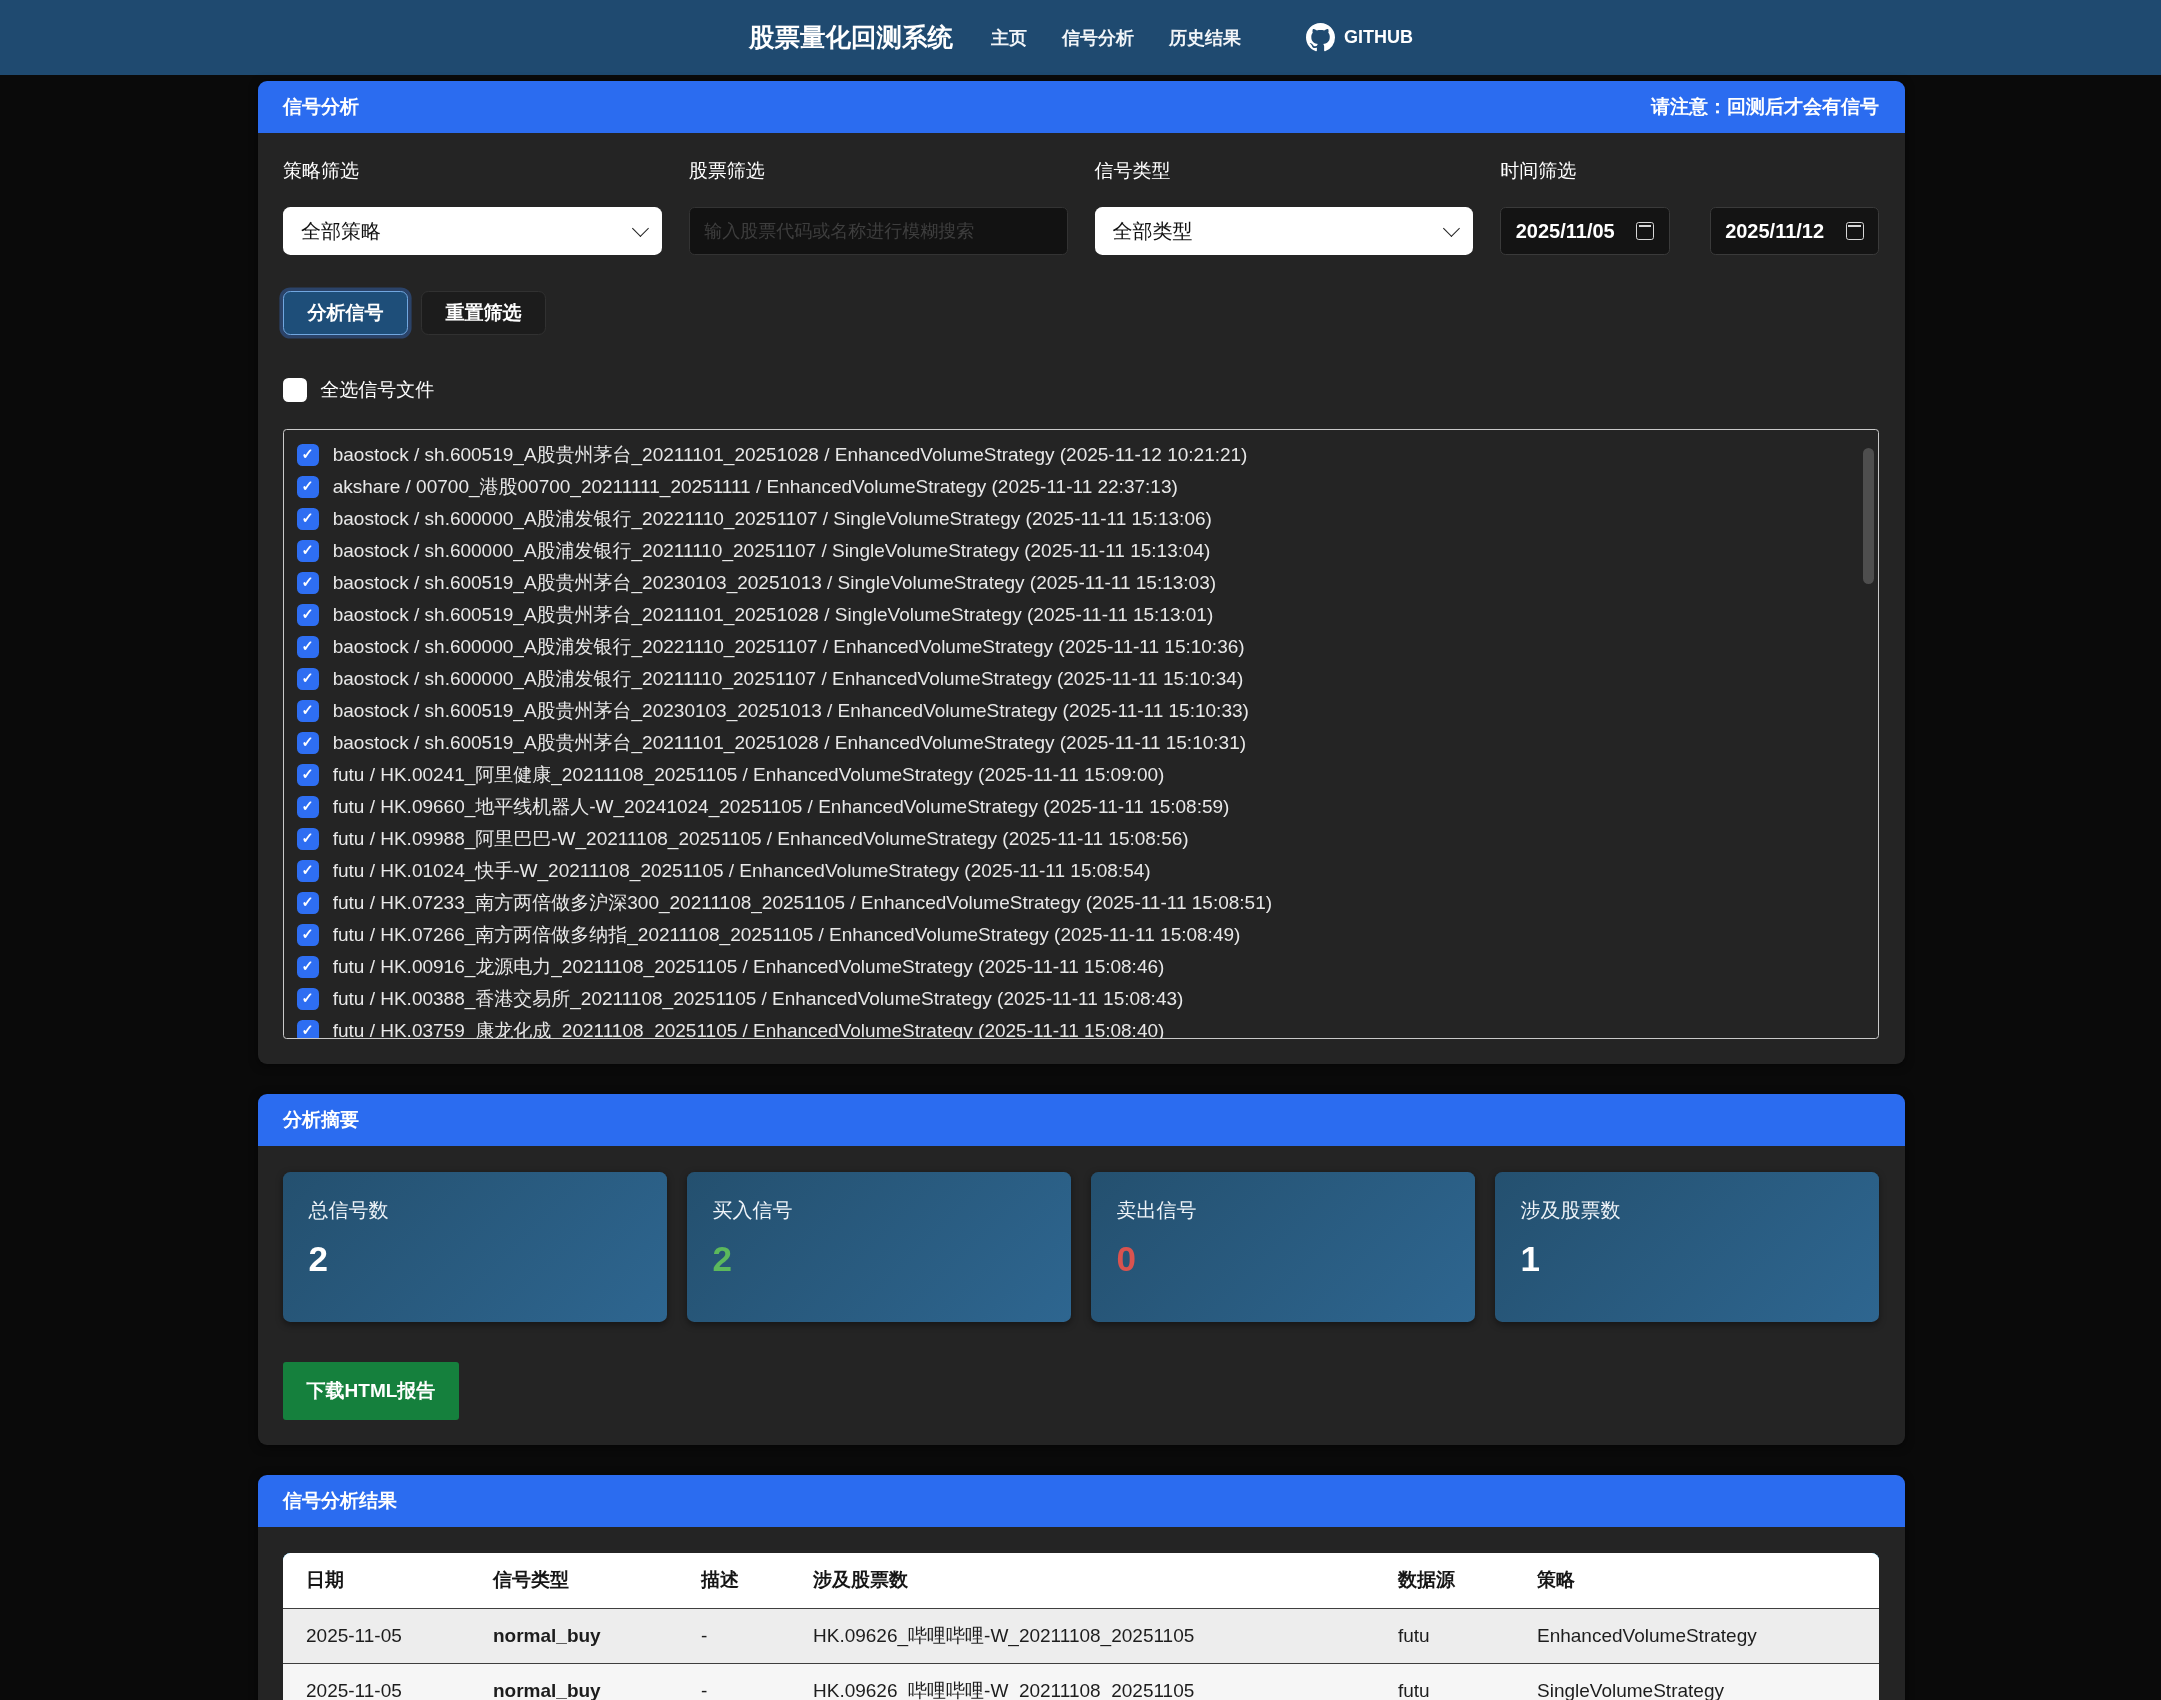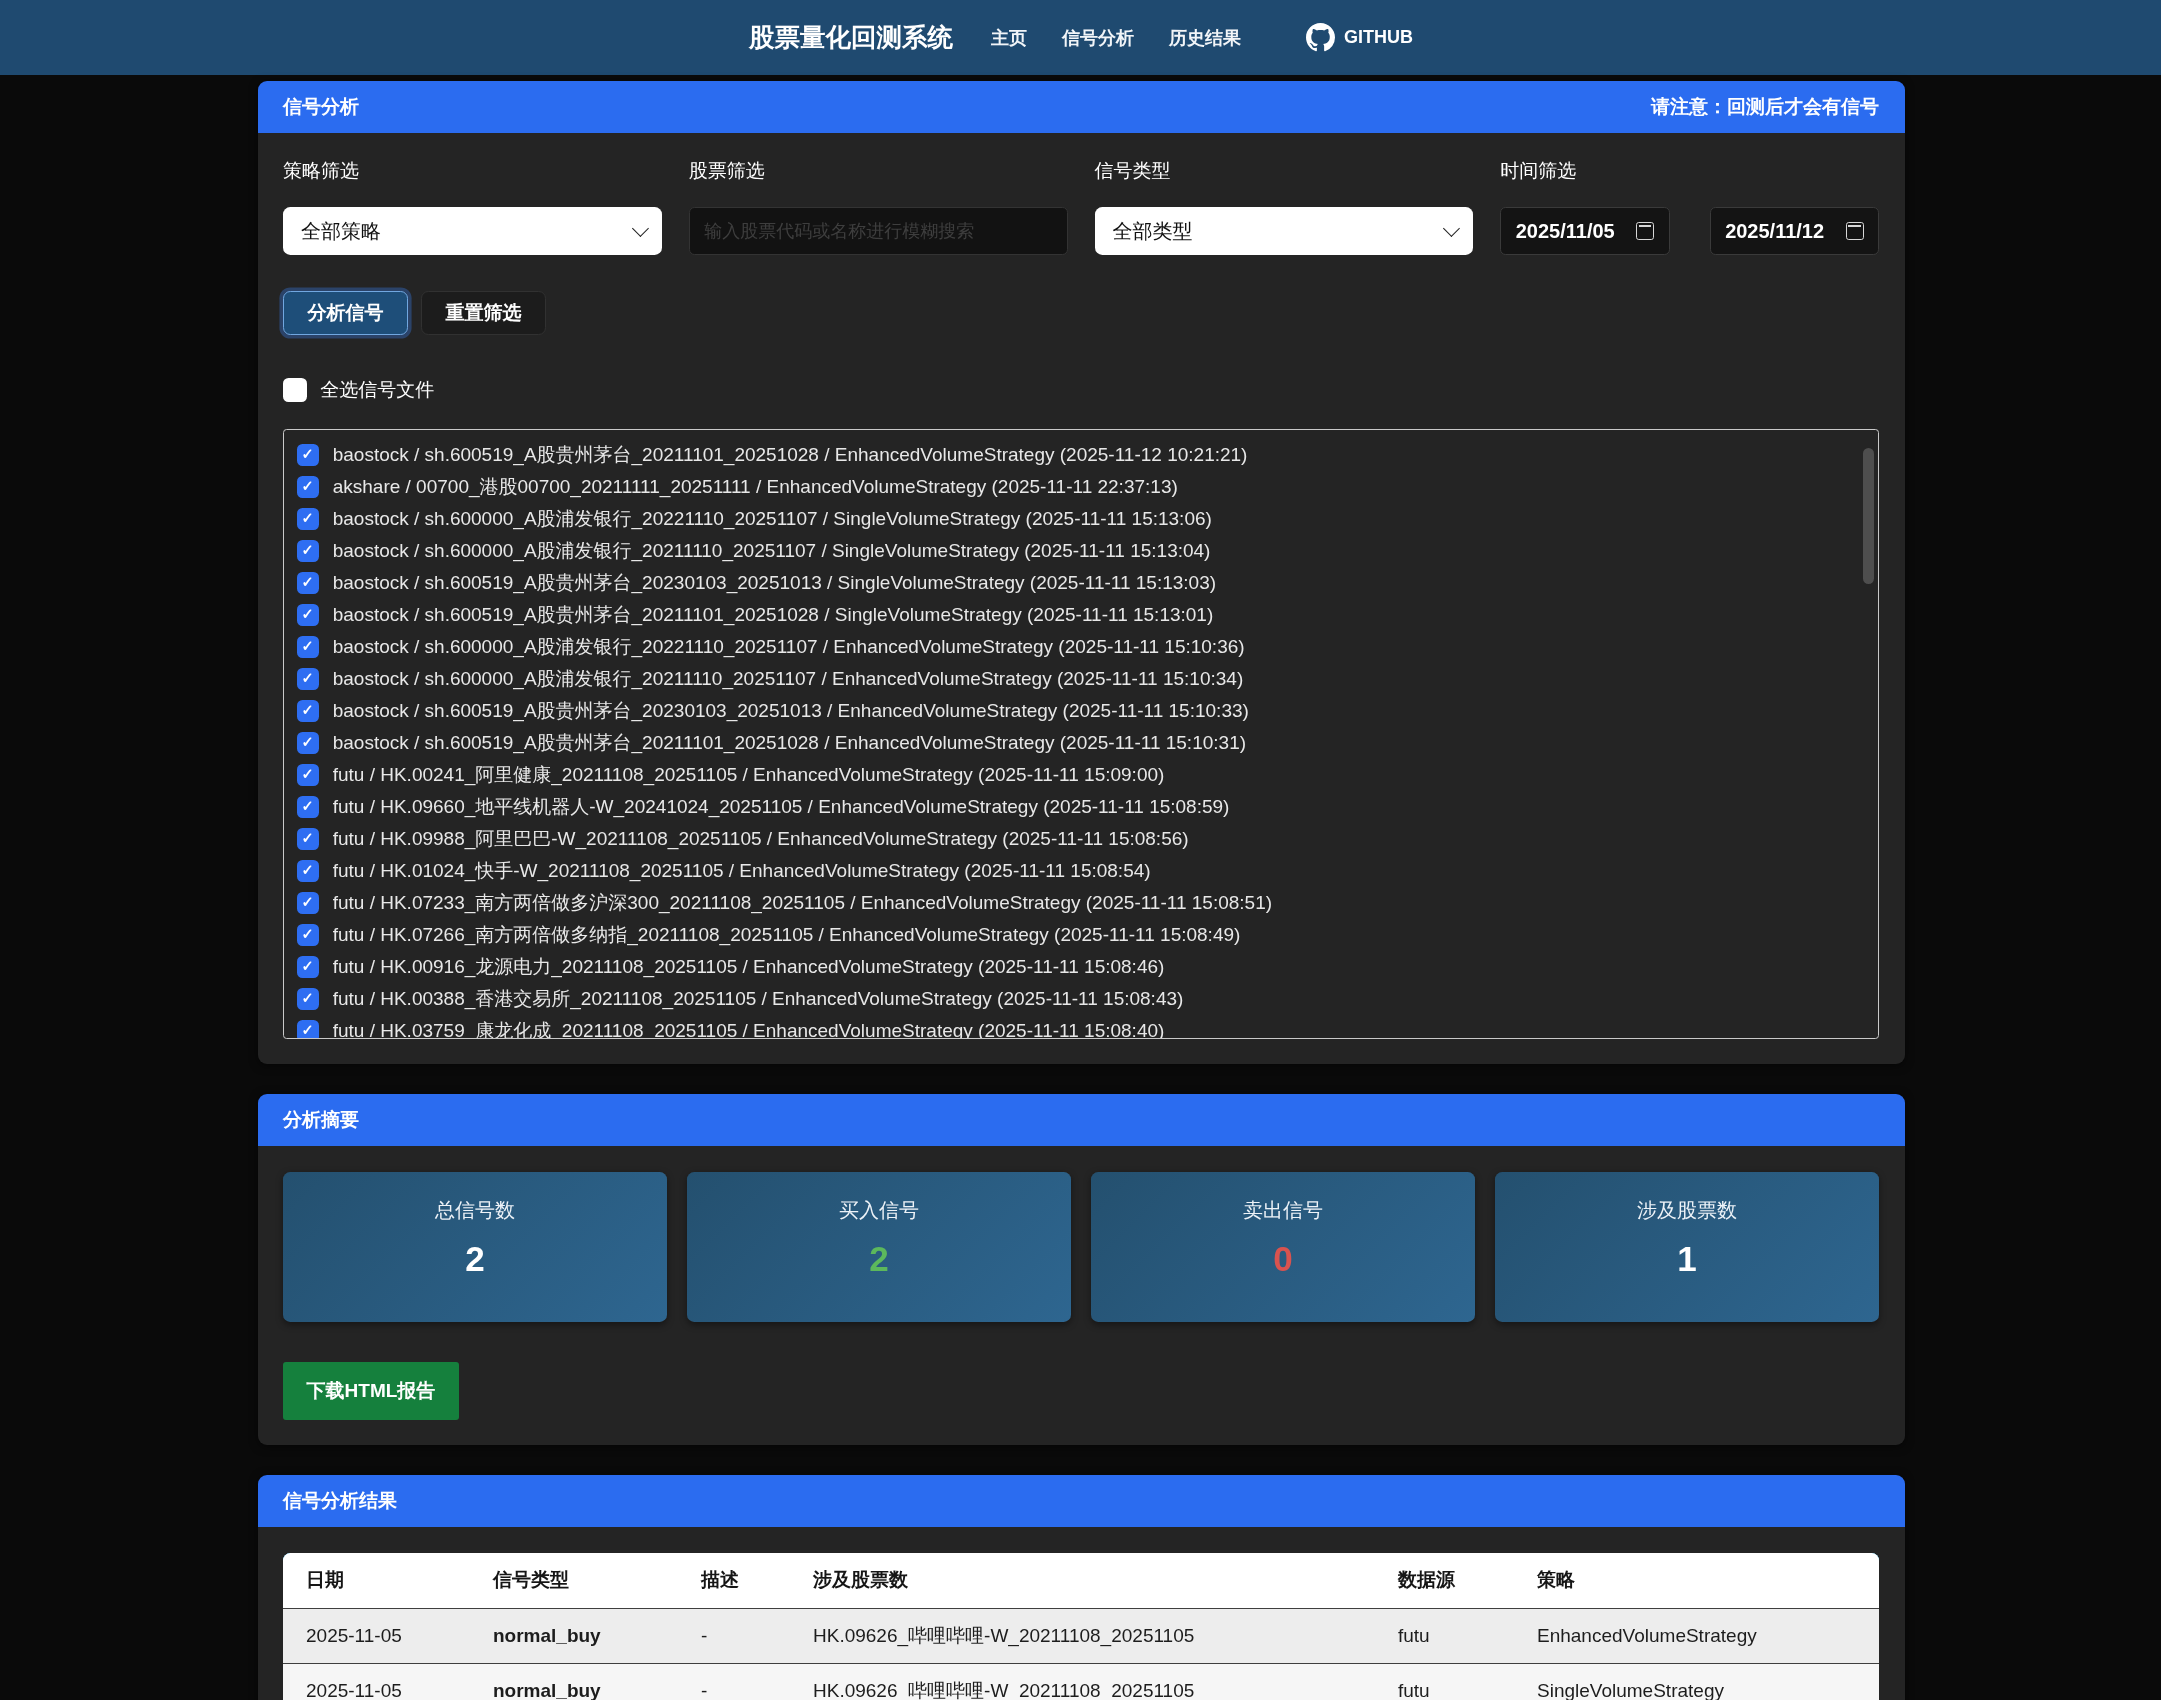--- a/index.html
+++ b/index.html
@@ -55,21 +55,21 @@
   .file-list { list-style:none; }
   .file-item { height:32px; display:flex; align-items:center; gap:14px; padding:0 12.7px; cursor:pointer; }
   .cb-checked { width:22px; height:22px; min-width:22px; background:#2e6ef2; border-radius:5.5px;
                 display:flex; align-items:center; justify-content:center; cursor:pointer; }
   .cb-checked::after { content:"✓"; color:#fff; font-size:14.5px; font-weight:bold; line-height:1; }
   .file-label { color:#e8e8e8; font-size:19px; white-space:nowrap; }
   .scroll-track { position:absolute; top:5.5px; bottom:5.5px; right:3.6px; width:11.8px; border-radius:6.4px; }
   .scroll-thumb { position:absolute; top:12.7px; right:0; width:11.8px; height:136px; background:#4e4e4e; border-radius:6.4px; cursor:pointer; }
 
   
-  .stats { display:grid; grid-template-columns:repeat(4,1fr); gap:20px;text-align:center; }
+  .stats { display:grid; grid-template-columns:repeat(4,1fr); gap:20px; }
   .stat-card { height:150px; border-radius:7.3px; padding:25.5px; background:linear-gradient(135deg,#24506f 0%,#2e6690 100%);
                box-shadow:0 2.7px 7.3px rgba(0,0,0,.4); }
   .stat-label { color:#eef3f8; font-size:20px; }
   .stat-value { font-size:35px; font-weight:bold; margin-top:14.5px; color:#fff; }
   .stat-value.green { color:#5cb85c; }
   .stat-value.red { color:#d9534f; }
 
   
   .results-body { padding:25.5px 25.5px 0; }
   .table-wrap { background:#0ea5e9; border-radius:7.3px 7.3px 0 0; overflow:hidden; }

